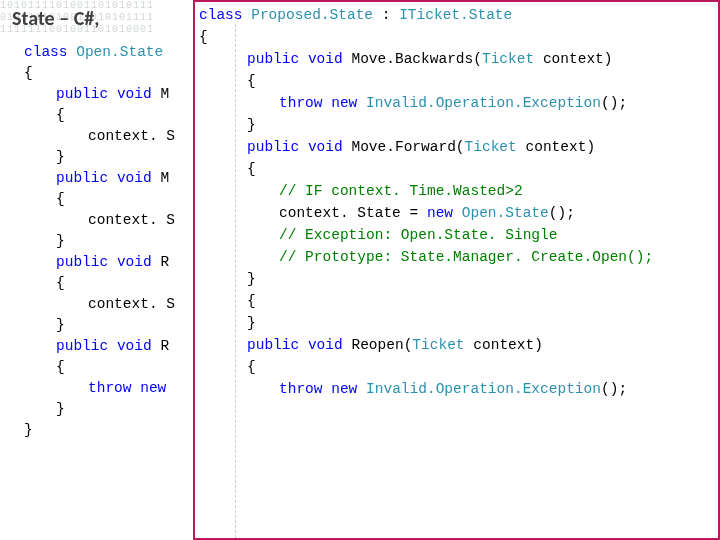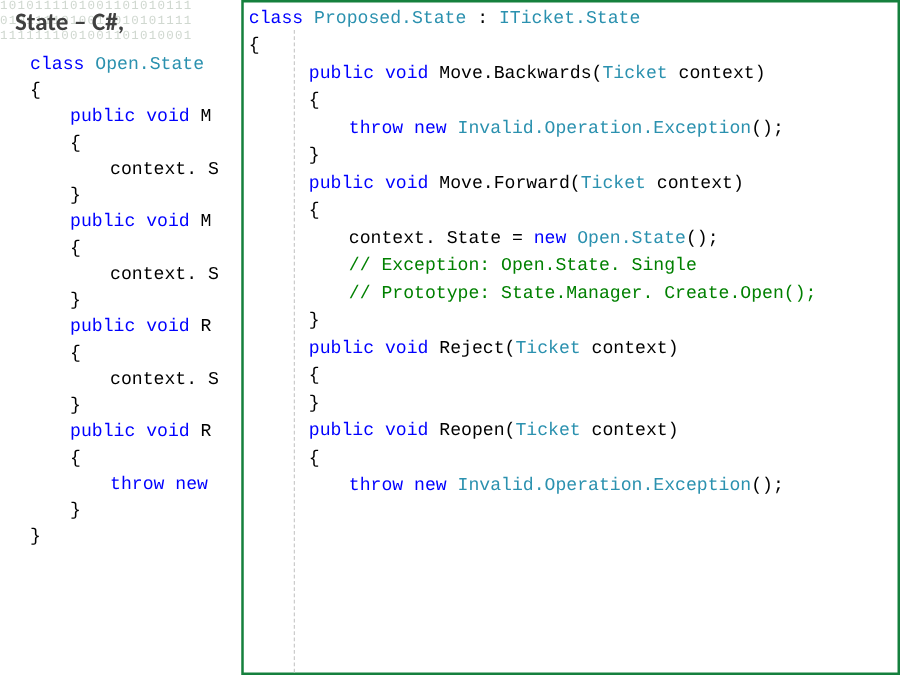--- a/index.html
+++ b/index.html
@@ -46,21 +46,21 @@
     z-index: 1;
     line-height: 21px;
   }
   .right-pane {
     position: absolute;
     left: 193px;
     top: 0;
     width: 527px;
     height: 540px;
     background: #fff;
-    border: 2px solid #15803d;
+    border: 2px solid #be185d;
     z-index: 3;
     line-height: 22px;
     padding: 2px 4px;
   }
   .line { white-space: pre; }
   .kw { color: #0000ff; }
   .type { color: #2b91af; }
   .cm { color: #008000; }
   .txt { color: #000; }
   .ind1 { padding-left: 32px; }
@@ -110,23 +110,23 @@
 <div class="right-pane" id="right-pane">
   <div class="guide"></div>
 <div class="r-line"><span class="kw">class</span><span class="txt"> </span><span class="type">Proposed.State</span><span class="txt"> : </span><span class="type">ITicket.State</span></div>
     <div class="r-line"><span class="txt">{</span></div>
     <div class="r-line"><span class="r-ind1 kw">public</span><span class="txt"> </span><span class="kw">void</span><span class="txt"> Move.Backwards(</span><span class="type">Ticket</span><span class="txt"> context)</span></div>
     <div class="r-line"><span class="r-ind1 txt">{</span></div>
     <div class="r-line"><span class="r-ind2 kw">throw</span><span class="txt"> </span><span class="kw">new</span><span class="txt"> </span><span class="type">Invalid.Operation.Exception</span><span class="txt">();</span></div>
     <div class="r-line"><span class="r-ind1 txt">}</span></div>
     <div class="r-line"><span class="r-ind1 kw">public</span><span class="txt"> </span><span class="kw">void</span><span class="txt"> Move.Forward(</span><span class="type">Ticket</span><span class="txt"> context)</span></div>
     <div class="r-line"><span class="r-ind1 txt">{</span></div>
+    <div class="r-line"><span class="r-ind2 cm">// IF context. Time.Wasted&gt;2</span></div>
     <div class="r-line"><span class="r-ind2 txt">context. State = </span><span class="kw">new</span><span class="txt"> </span><span class="type">Open.State</span><span class="txt">();</span></div>
     <div class="r-line"><span class="r-ind2 cm">// Exception: Open.State. Single</span></div>
     <div class="r-line"><span class="r-ind2 cm">// Prototype: State.Manager. Create.Open();</span></div>
     <div class="r-line"><span class="r-ind1 txt">}</span></div>
-    <div class="r-line"><span class="r-ind1 kw">public</span><span class="txt"> </span><span class="kw">void</span><span class="txt"> Reject(</span><span class="type">Ticket</span><span class="txt"> context)</span></div>
     <div class="r-line"><span class="r-ind1 txt">{</span></div>
     <div class="r-line"><span class="r-ind1 txt">}</span></div>
     <div class="r-line"><span class="r-ind1 kw">public</span><span class="txt"> </span><span class="kw">void</span><span class="txt"> Reopen(</span><span class="type">Ticket</span><span class="txt"> context)</span></div>
     <div class="r-line"><span class="r-ind1 txt">{</span></div>
     <div class="r-line"><span class="r-ind2 kw">throw</span><span class="txt"> </span><span class="kw">new</span><span class="txt"> </span><span class="type">Invalid.Operation.Exception</span><span class="txt">();</span></div>
   </div>
 
 </body></html>

